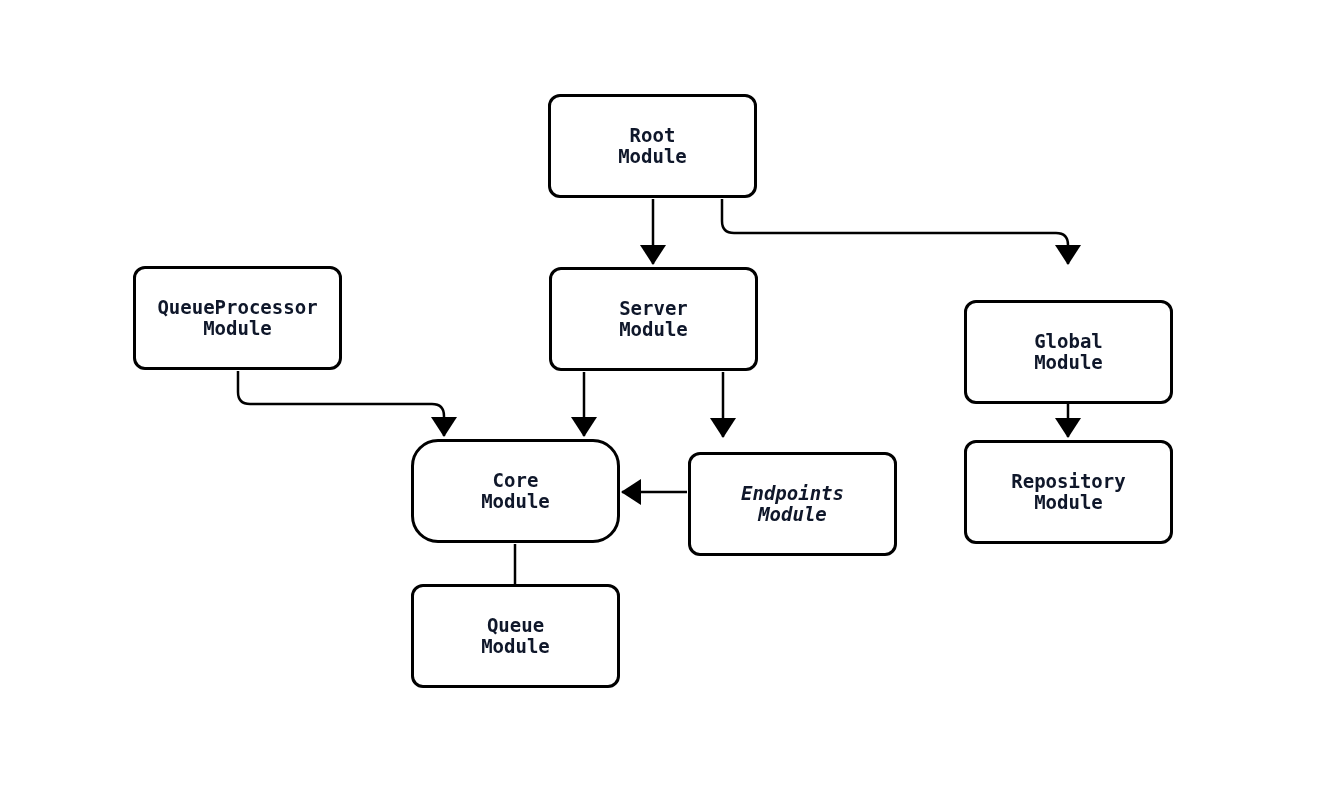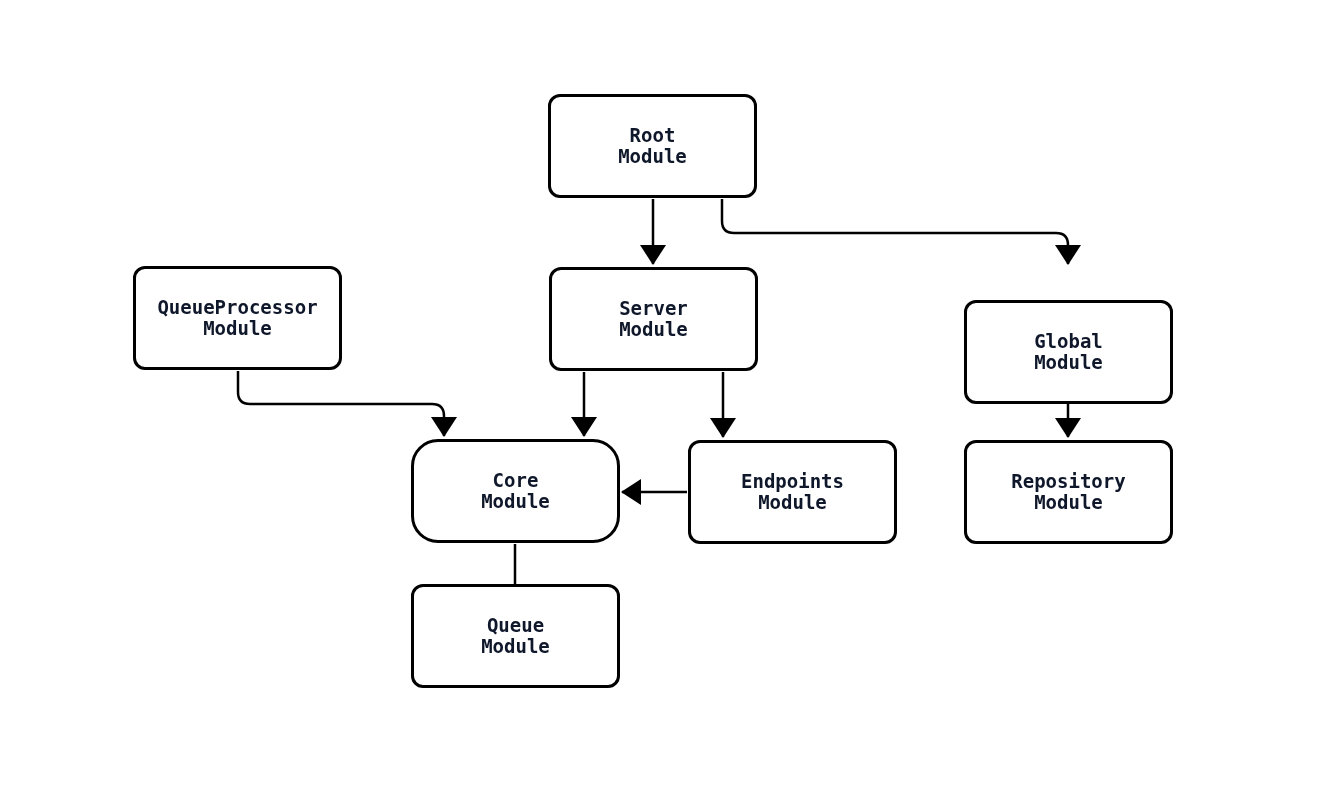--- a/index.html
+++ b/index.html
@@ -42,21 +42,21 @@
     color: #0f172a;
     text-align: center;
     white-space: pre-line;
   }
   
   .pos-root           { left: 548px; top: 94px;  }
   .pos-queueprocessor { left: 133px; top: 266px; justify-content: center; }
   .pos-server         { left: 549px; top: 267px; }
   .pos-global         { left: 964px; top: 284px; margin-top: 16px; }
   .pos-core           { left: 411px; top: 439px; border-radius: 27px; }
-  .pos-endpoints      { left: 688px; top: 440px; }
+  .pos-endpoints      { left: 688px; top: 452px; font-style: italic; }
   .pos-repository     { left: 964px; top: 440px; }
   .pos-queue          { left: 411px; top: 584px; }
 </style>
 </head>
 <body>
 
 <div class="canvas">
 
   <svg class="edges-layer" width="1337" height="809" viewBox="0 0 1337 809" xmlns="http://www.w3.org/2000/svg">
     <defs>

